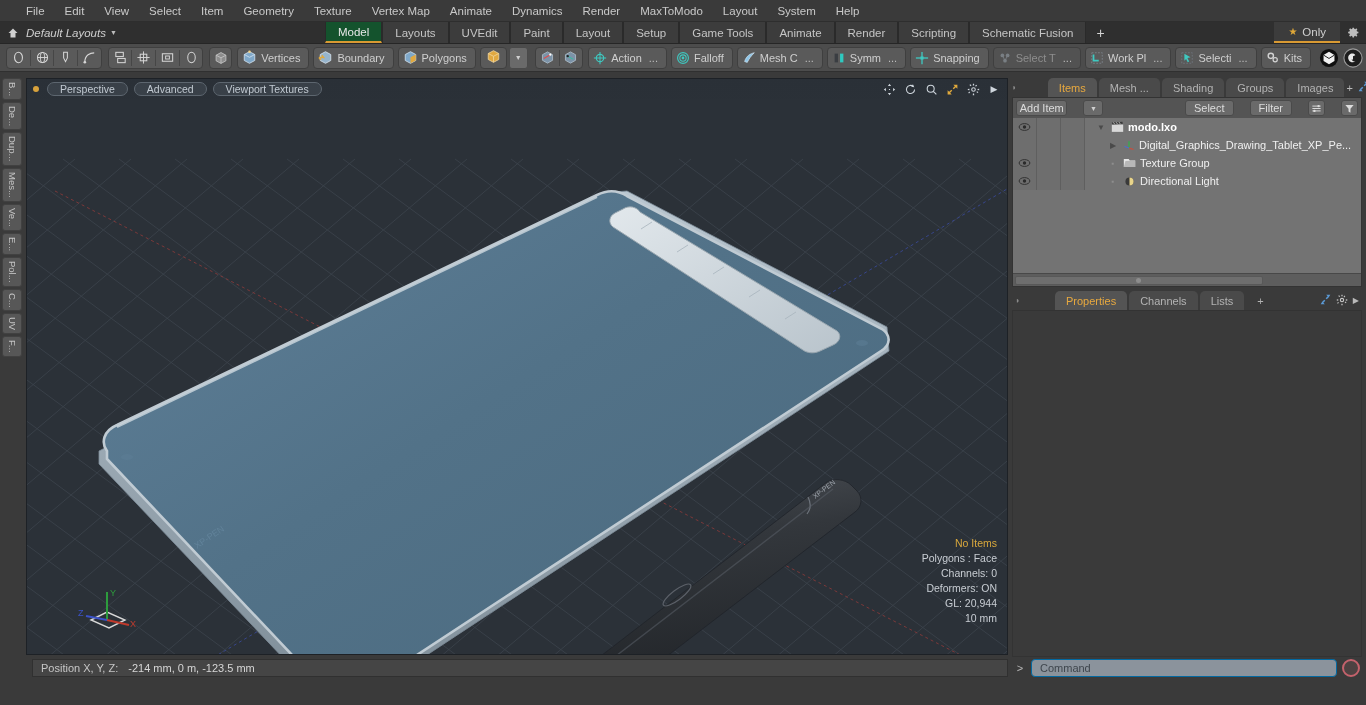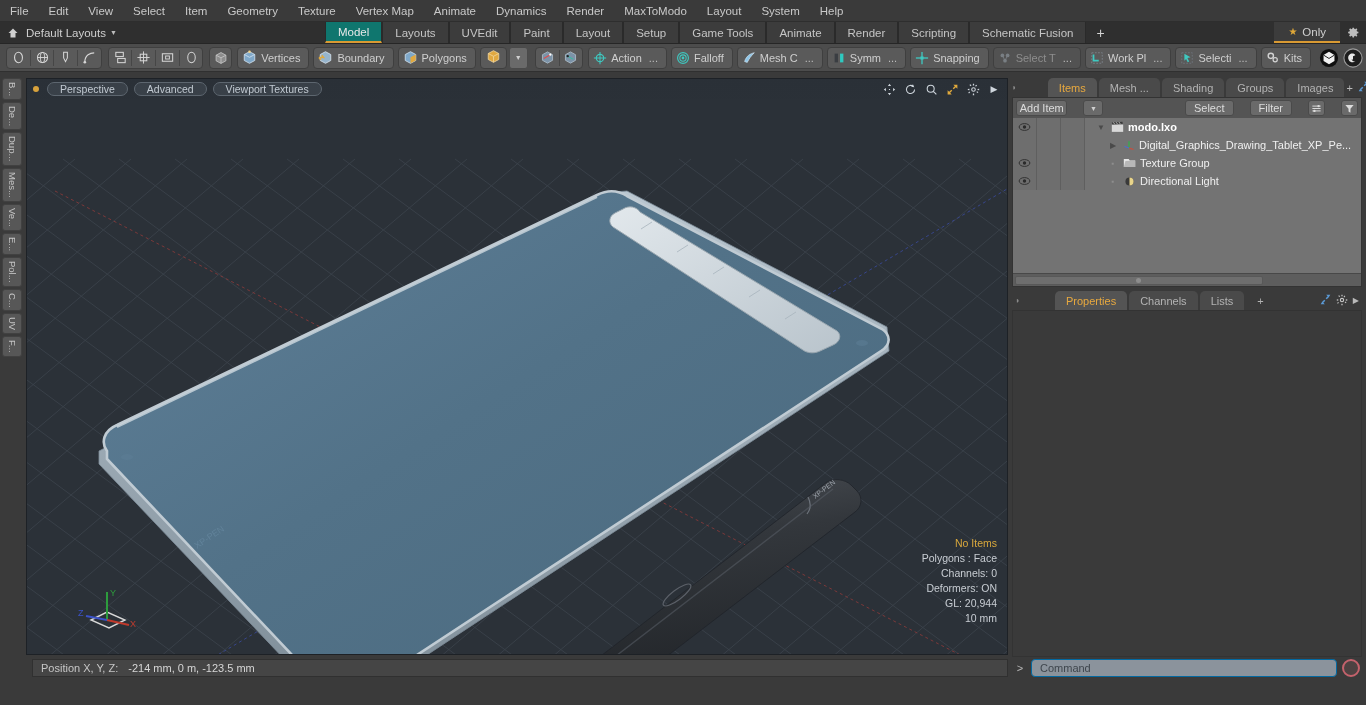--- a/index.html
+++ b/index.html
@@ -8,43 +8,43 @@
     background:#3a3a3a;
     font-family:"Liberation Sans", sans-serif;
     font-size:11px;color:#c8c8c8;
     -webkit-font-smoothing:antialiased;
   }
   #app{position:relative;width:1366px;height:705px;}
 
   
   .menubar{
     height:22px;background:#3a3a3a;display:flex;align-items:center;
-    padding-left:0;border-bottom:1px solid #2e2e2e;
+    padding-left:16px;border-bottom:1px solid #2e2e2e;
   }
   .menubar .mi{
     padding:2px 10px;color:#c9c9c9;font-size:11.5px;cursor:default;white-space:nowrap;
   }
 
   
   .layoutbar{
     height:22px;background:#2f2f2f;display:flex;align-items:stretch;
     border-bottom:1px solid #262626;
   }
-  .lb-left{display:flex;align-items:center;padding-left:6px;gap:6px;width:325px;flex:none;}
+  .lb-left{display:flex;align-items:center;padding-left:6px;gap:6px;width:325px;flex:none;font-style:italic;}
   .lb-home{width:14px;height:14px;display:flex;align-items:center;justify-content:center;color:#cfcfcf;font-size:11px;}
   .lb-layouts{color:#cfcfcf;font-size:11.5px;display:flex;align-items:center;gap:4px;}
   .lb-caret{font-size:7px;color:#bdbdbd;}
   .lb-tabs{display:flex;align-items:stretch;}
   .ltab{
     padding:0 12px;display:flex;align-items:center;justify-content:center;
     background:#3c3c3c;color:#c5c5c5;font-size:11.5px;
     border-left:1px solid #2a2a2a;border-right:1px solid #2a2a2a;
     white-space:nowrap;cursor:default;
   }
-  .ltab.active{background:#0f766e;color:#e8e8e8;border-bottom:2px solid #d99a33;}
+  .ltab.active{background:#14532d;color:#e8e8e8;border-bottom:2px solid #d99a33;}
   .ltab.plus{background:transparent;border:none;color:#d4d4d4;font-size:14px;padding:0 10px;}
   .lb-right{margin-left:auto;display:flex;align-items:stretch;}
   .only-btn{
     display:flex;align-items:center;gap:5px;padding:0 14px;background:#3c3c3c;
     border-bottom:2px solid #d99a33;color:#cfcfcf;font-size:11.5px;
   }
   .star{color:#e0a838;font-size:10px;}
   .gear-sq{width:26px;display:flex;align-items:center;justify-content:center;color:#bdbdbd;font-size:12px;}
 
   

